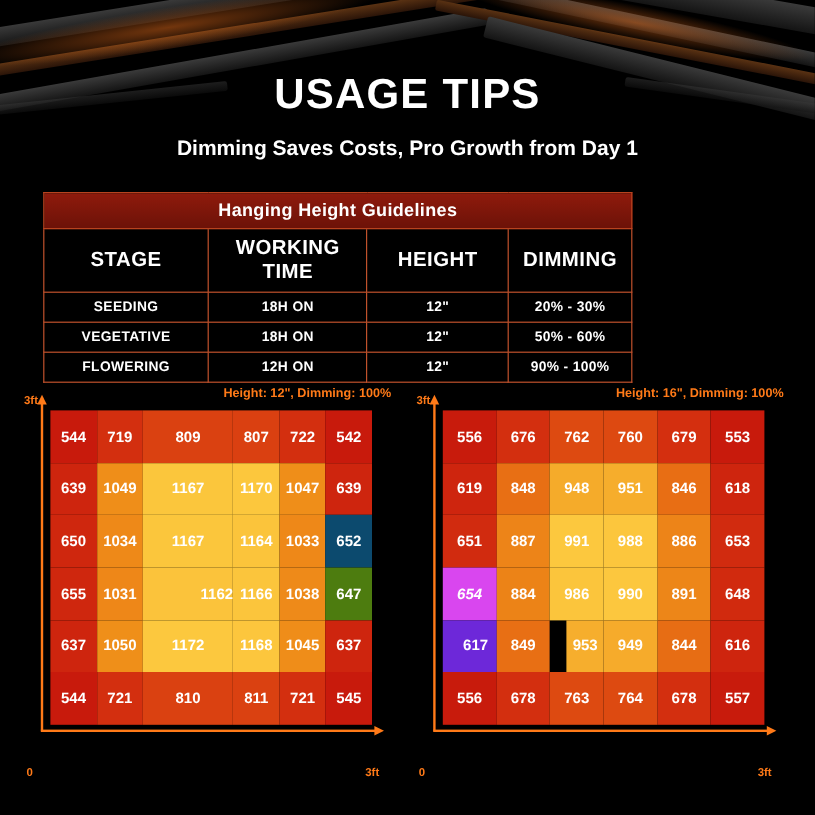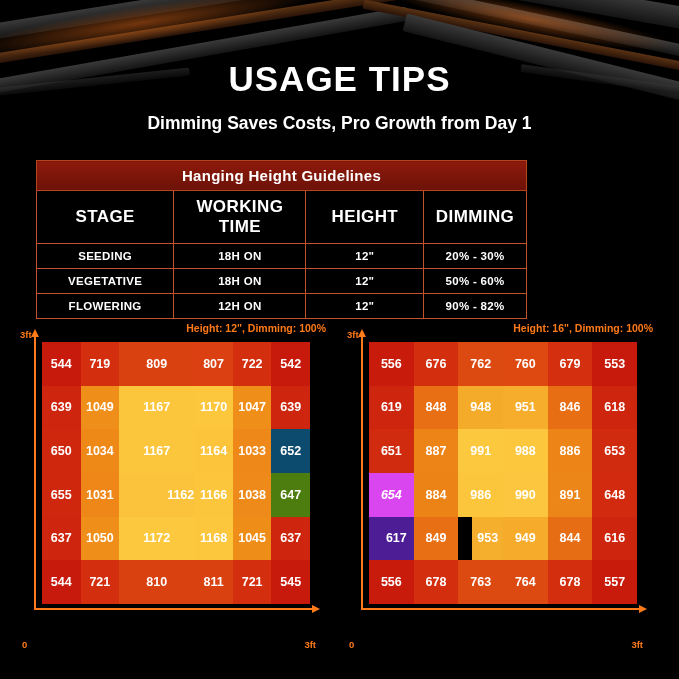--- a/index.html
+++ b/index.html
@@ -115,21 +115,21 @@
       <tr>
         <td>VEGETATIVE</td>
         <td>18H ON</td>
         <td>12"</td>
         <td>50% - 60%</td>
       </tr>
       <tr>
         <td>FLOWERING</td>
         <td>12H ON</td>
         <td>12"</td>
-        <td>90% - 82%</td>
+        <td>90% - 100%</td>
       </tr>
     </tbody>
   </table>
 </div>
 
 <div class="maps">
 
   <div class="mapbox left">
     <div class="caplabel">Height: 12", Dimming: 100%</div>
     <div class="axis-y-top">3ft</div>
@@ -206,21 +206,21 @@
         <div class="cell" style="background: rgb(252, 200, 62);">991</div>
         <div class="cell" style="background: rgb(252, 198, 61);">988</div>
         <div class="cell" style="background: rgb(237, 132, 24);">886</div>
         <div class="cell" style="background: rgb(209, 43, 15);">653</div>
         <div class="cell" style="background: #d946ef; font-style: italic;">654</div>
         <div class="cell" style="background: rgb(236, 131, 23);">884</div>
         <div class="cell" style="background: rgb(251, 197, 60);">986</div>
         <div class="cell" style="background: rgb(252, 199, 62);">990</div>
         <div class="cell" style="background: rgb(237, 134, 24);">891</div>
         <div class="cell" style="background: rgb(209, 42, 14);">648</div>
-        <div class="cell" style="background: #4c1d95; padding-left: 10px;">617</div>
+        <div class="cell" style="background: #6d28d9; padding-left: 10px;">617</div>
         <div class="cell" style="background: rgb(232, 111, 20);">849</div>
         <div class="cell" style="background: rgb(246, 174, 45); margin-left: 14px;">953</div>
         <div class="cell" style="background: rgb(246, 171, 43);">949</div>
         <div class="cell" style="background: rgb(231, 109, 20);">844</div>
         <div class="cell" style="background: rgb(206, 37, 14);">616</div>
         <div class="cell" style="background: rgb(200, 27, 12);">556</div>
         <div class="cell" style="background: rgb(211, 47, 15);">678</div>
         <div class="cell" style="background: rgb(221, 74, 17);">763</div>
         <div class="cell" style="background: rgb(221, 74, 17);">764</div>
         <div class="cell" style="background: rgb(211, 47, 15);">678</div>

